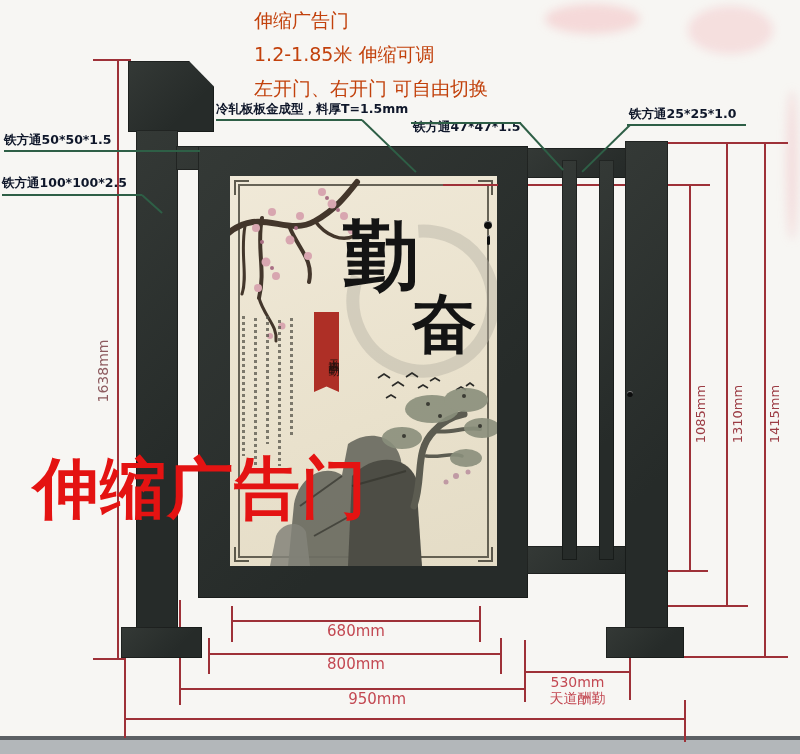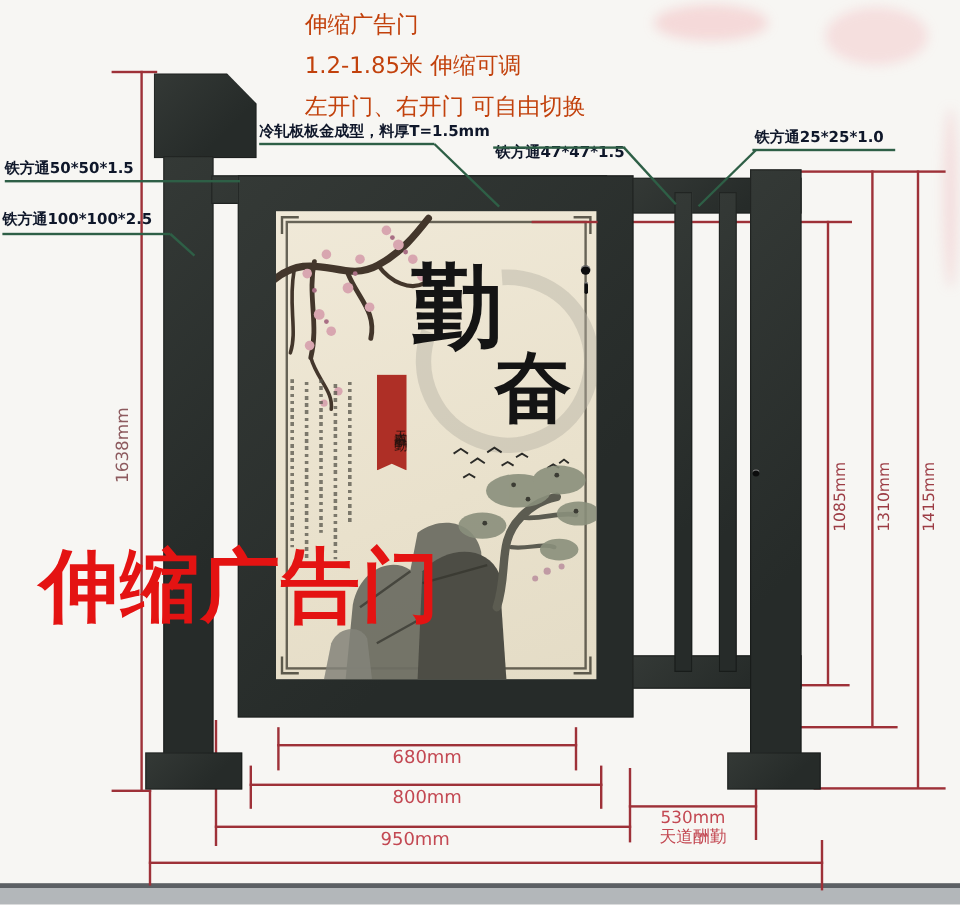--- a/index.html
+++ b/index.html
@@ -90,21 +90,21 @@
   <div class="dl v z1" style="left:124px;top:658px;height:80px;"></div>
   <div class="dl v z1" style="left:684px;top:700px;height:42px;"></div>
   <div class="dl h z1" style="left:124px;top:718px;width:562px;"></div>
 
   <div class="dimtext rot2" style="left:68px;top:363px;width:70px;">1638mm</div>
   <div class="dimtext rot" style="left:666px;top:406px;width:70px;">1085mm</div>
   <div class="dimtext rot" style="left:703px;top:406px;width:70px;">1310mm</div>
   <div class="dimtext rot" style="left:740px;top:406px;width:70px;">1415mm</div>
   <div class="dimtext ctr" style="left:306px;top:623px;width:100px;">680mm</div>
   <div class="dimtext ctr" style="left:306px;top:656px;width:100px;">800mm</div>
-  <div class="dimtext ctr" style="left:296px;top:691px;width:100px;">950mm</div>
+  <div class="dimtext ctr" style="left:306px;top:691px;width:100px;text-align:right;">950mm</div>
   <div class="dimtext sm ctr" style="left:530px;top:674px;width:95px;">530mm</div>
   <div class="dimtext sm ctr" style="left:530px;top:690px;width:95px;">天道酬勤</div>
 
   <div class="gate" style="left:128px;top:61px;width:86px;height:71px;clip-path:polygon(0 0,71% 0,100% 36%,100% 100%,0 100%);"></div>
   <div class="gate" style="left:136px;top:130px;width:42px;height:500px;"></div>
   <div class="gate" style="left:121px;top:627px;width:81px;height:31px;"></div>
   <div class="gate" style="left:176px;top:146px;width:330px;height:24px;"></div>
   <div class="gate" style="left:198px;top:146px;width:330px;height:452px;"></div>
 
   <div class="poster">

